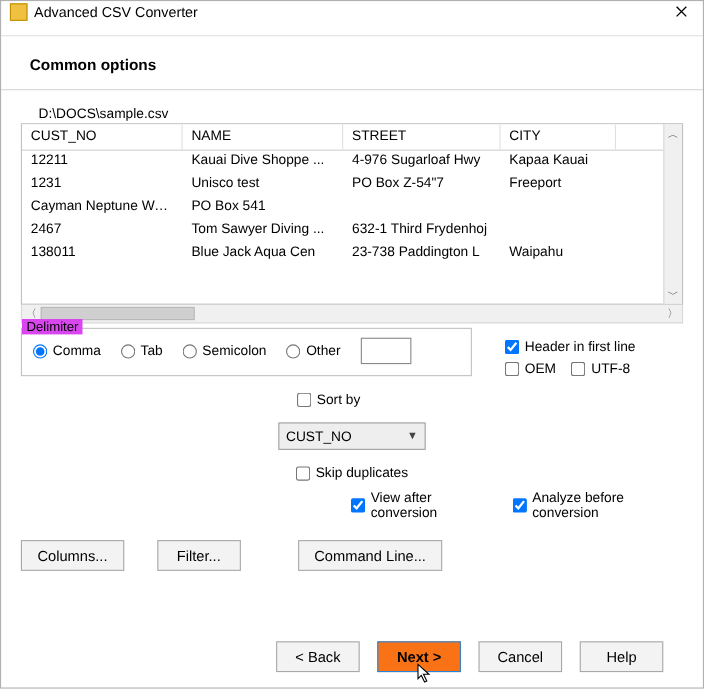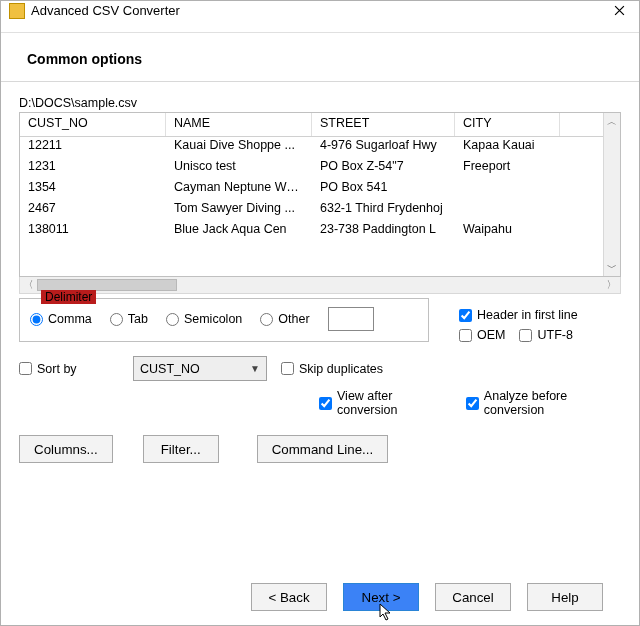--- a/index.html
+++ b/index.html
@@ -5,54 +5,54 @@
   * { box-sizing: border-box; font-family: "Segoe UI", Tahoma, sans-serif; }
   body { margin: 0; background: #fff; font-size: 12.5px; color: #000; }
   .window { width: 640px; height: 626px; border: 1px solid #b0b0b0; background: #fff; display: flex; flex-direction: column; position: relative; }
   .titlebar { height: 32px; display: flex; align-items: center; padding: 0 0 12px 8px; border-bottom: 1px solid #e0e0e0; }
   .titlebar .icon { width: 16px; height: 16px; background: #f0c040; border: 1px solid #c09000; margin-right: 6px; }
   .titlebar .title { flex: 1; font-size: 13px; }
   .titlebar .close { width: 40px; height: 32px; display: flex; align-items: center; justify-content: center; font-size: 16px; cursor: pointer; }
   .body { padding: 12px 18px 0 18px; flex: 1; display: flex; flex-direction: column; }
   .heading { font-weight: bold; font-size: 14px; margin: 6px 0 14px 8px; }
   .sep { border: none; border-top: 1px solid #d8d8d8; margin: 0 -18px 14px -18px; }
-  .path { margin-bottom: 2px; }
+  .path { margin-bottom: 2px; margin-left: 16px; }
   .grid-wrap { position: relative; border: 1px solid #c0c0c0; height: 165px; display: flex; }
   .grid-main { flex: 1; overflow: hidden; }
   .grid-head { display: flex; height: 24px; border-bottom: 1px solid #d0d0d0; background: #fff; }
   .gh { border-right: 1px solid #e0e0e0; padding: 3px 8px; font-weight: 400; overflow: hidden; white-space: nowrap; }
   .grid-body { }
   .grow { display: flex; height: 21px; }
   .gc { border-right: 1px solid transparent; padding: 1px 8px; overflow: hidden; white-space: nowrap; text-overflow: ellipsis; }
   .col0 { width: 146px; }
   .col1 { width: 146px; }
   .col2 { width: 143px; }
   .col3 { width: 105px; }
   .vscroll { width: 17px; background: #f0f0f0; border-left: 1px solid #d8d8d8; display: flex; flex-direction: column; align-items: center; justify-content: space-between; font-size: 10px; color: #555; }
   .vscroll .arrow { height: 17px; display:flex; align-items:center; justify-content:center; width:100%; }
   .hscroll { height: 17px; background: #f0f0f0; border: 1px solid #d8d8d8; border-top: none; display: flex; align-items: center; justify-content: space-between; font-size: 10px; color: #555; }
   .hscroll .arrow { width: 17px; text-align: center; }
   .hscroll .track { flex: 1; height: 100%; position: relative; }
   .hscroll .thumb { position: absolute; left: 0; top: 2px; height: 12px; width: 140px; background: #cfcfcf; border: 1px solid #b8b8b8; }
   .fieldset { border: 1px solid #c0c0c0; margin-top: 0; padding: 8px 10px 10px 10px; position: relative; width: 410px; }
-  .fieldset .legend { position: absolute; top: -9px; left: 21px; background: #b91c1c; padding: 0 4px; font-size: 12px; }
+  .fieldset .legend { position: absolute; top: -9px; left: 0; background: #d946ef; padding: 0 4px; font-size: 12px; }
   .radio-row { display: flex; align-items: center; gap: 18px; }
   .radio, .check { display: flex; align-items: center; gap: 5px; }
   .radio input, .check input { margin: 0; }
   .other-box { width: 46px; height: 24px; border: 1px solid #888; background: #fff; }
   .row-opts { display: flex; margin-top: 4px; gap: 0; align-items: flex-start; }
   .right-checks { margin-top: 10px; display: flex; flex-direction: column; gap: 6px; margin-left: 30px; }
-  .row2 { display: flex; align-items: center; gap: 14px; margin-top: 14px; flex-wrap: wrap; }
+  .row2 { display: flex; align-items: center; gap: 14px; margin-top: 14px; flex-wrap: wrap; flex-direction: column; }
   .select { width: 134px; height: 25px; border: 1px solid #a0a0a0; background: #eee; display: flex; align-items: center; padding: 0 6px; justify-content: space-between; font-size: 12.5px; }
   .select .chev { font-size: 10px; color: #444; }
   .row3 { display: flex; align-items: center; gap: 14px; margin-top: 8px; padding-left: 20px; }
   .btn { height: 28px; padding: 0 14px; border: 1px solid #a8a8a8; background: #f3f3f3; display: inline-flex; align-items: center; justify-content: center; cursor: pointer; min-width: 76px; }
-  .btn-row-tools { display: flex; gap: 16px; margin-top: 18px; }
+  .btn-row-tools { display: flex; gap: 30px; margin-top: 18px; }
   .footer { padding: 12px 36px 14px 0; display: flex; justify-content: flex-end; gap: 16px; border-top: 1px solid transparent; }
-  .btn-primary { border: 1.5px solid #2a84d6; background: #3b82f6; }
+  .btn-primary { border: 1.5px solid #2a84d6; background: #f97316; font-weight: bold; }
   .cursor { position: absolute; width: 14px; height: 20px; pointer-events: none; }
 </style>
 </head>
 <body>
 
 <div class="window">
   <div class="titlebar">
     <span class="icon"></span>
     <span class="title">Advanced CSV Converter</span>
     <div class="close">
@@ -83,21 +83,20 @@
               <div class="gc col2">4-976 Sugarloaf Hwy</div>
               <div class="gc col3">Kapaa Kauai</div>
             </div>
             <div class="grow">
               <div class="gc col0">1231</div>
               <div class="gc col1">Unisco  test</div>
               <div class="gc col2">PO Box Z-54"7</div>
               <div class="gc col3">Freeport</div>
             </div>
             <div class="grow">
-              <div class="gc col0">1354</div>
               <div class="gc col1">Cayman Neptune Worl...</div>
               <div class="gc col2">PO Box 541</div>
               <div class="gc col3"></div>
             </div>
             <div class="grow">
               <div class="gc col0">2467</div>
               <div class="gc col1">Tom Sawyer Diving ...</div>
               <div class="gc col2">632-1 Third Frydenhoj</div>
             </div>
             <div class="grow">

